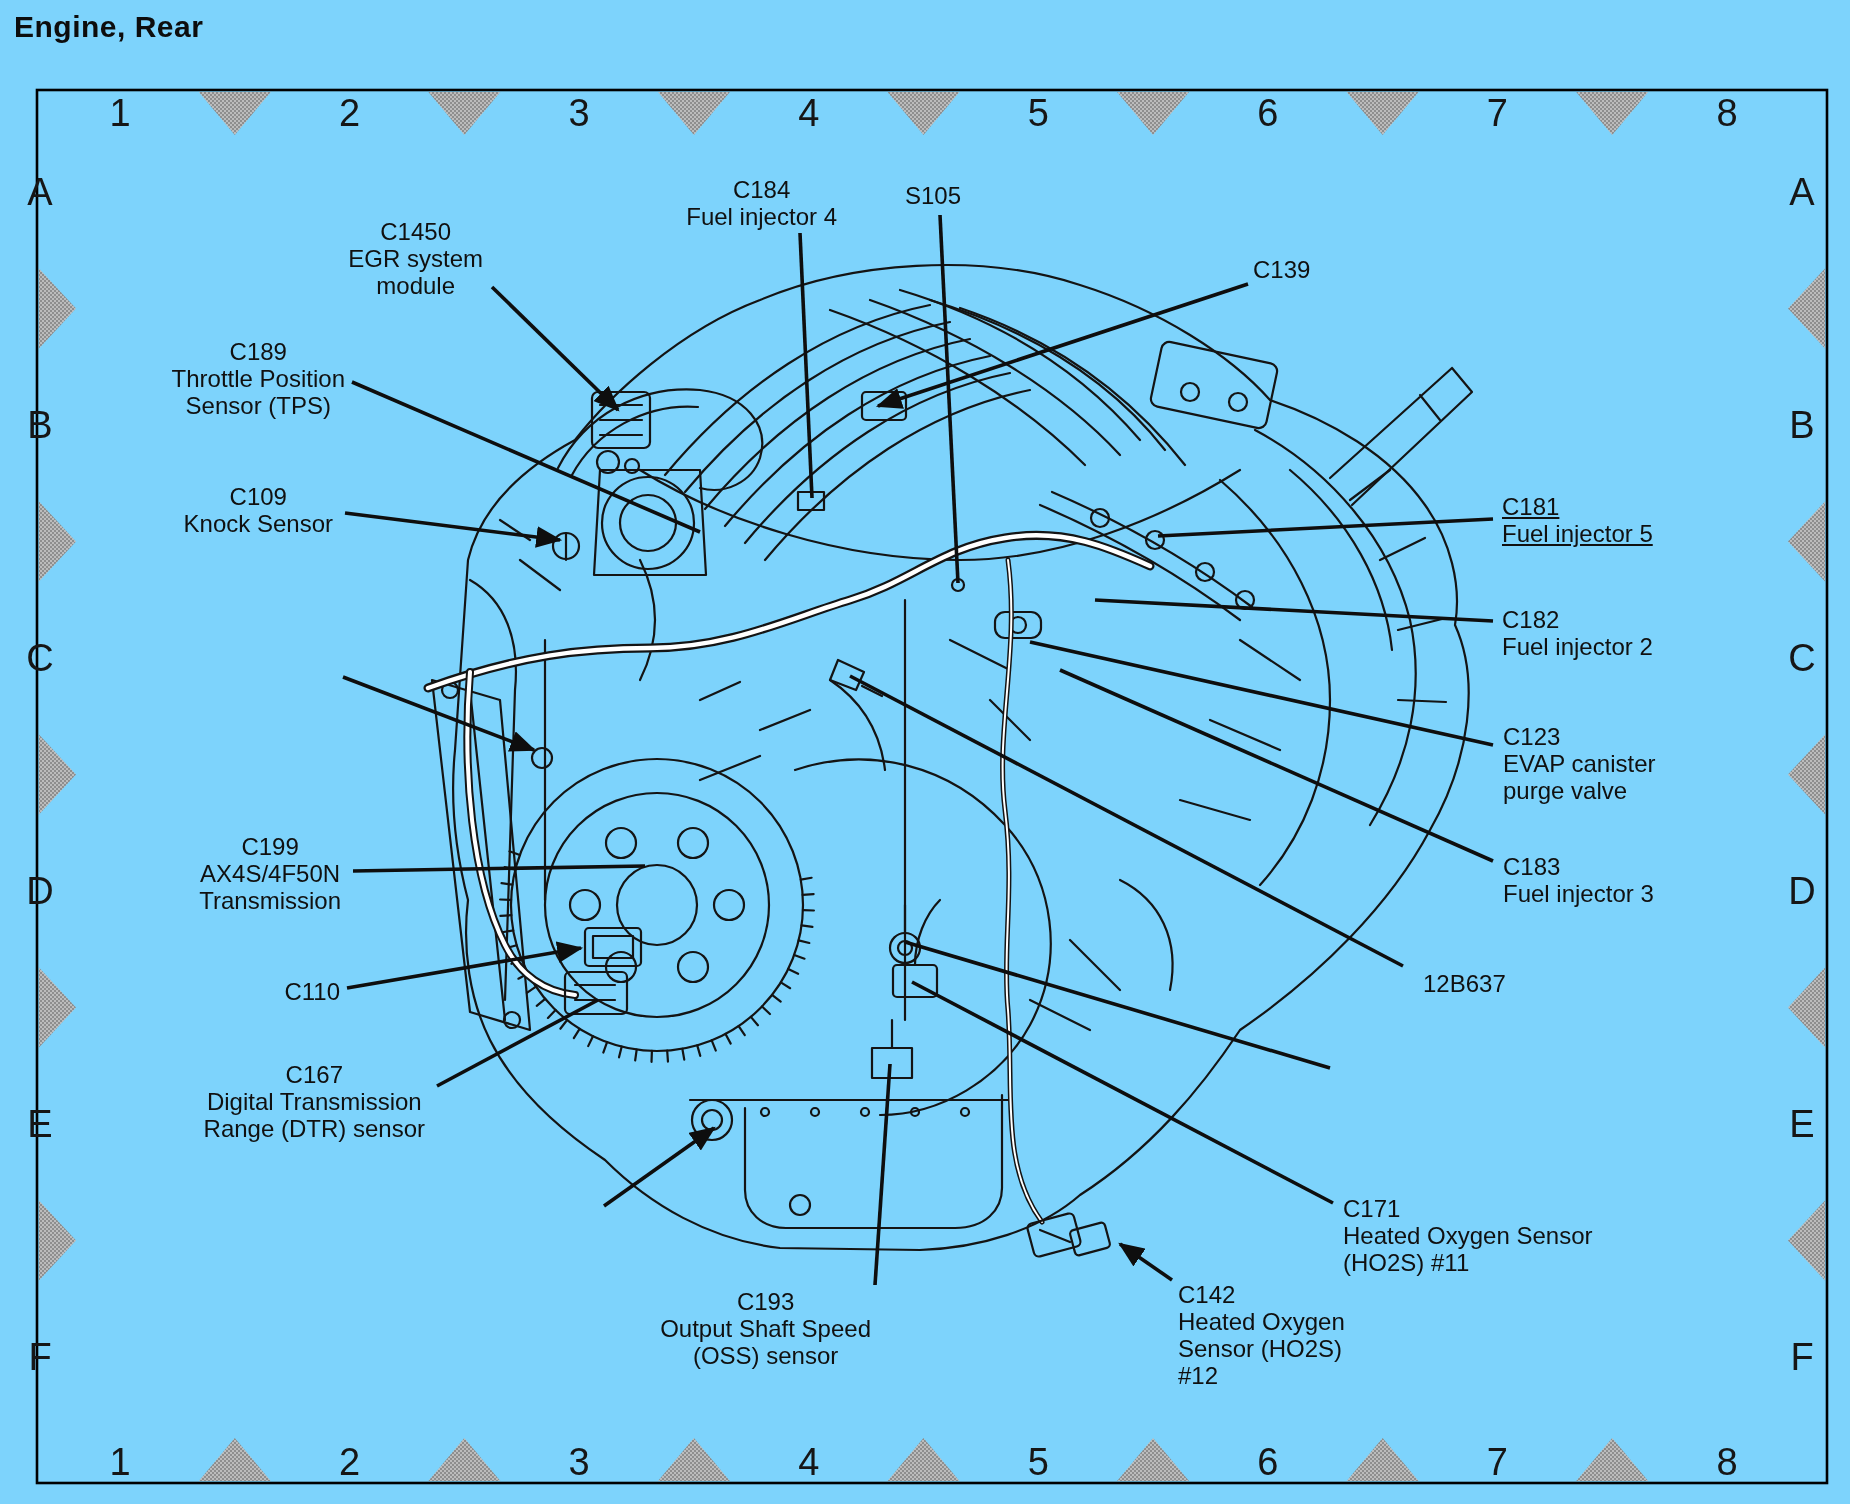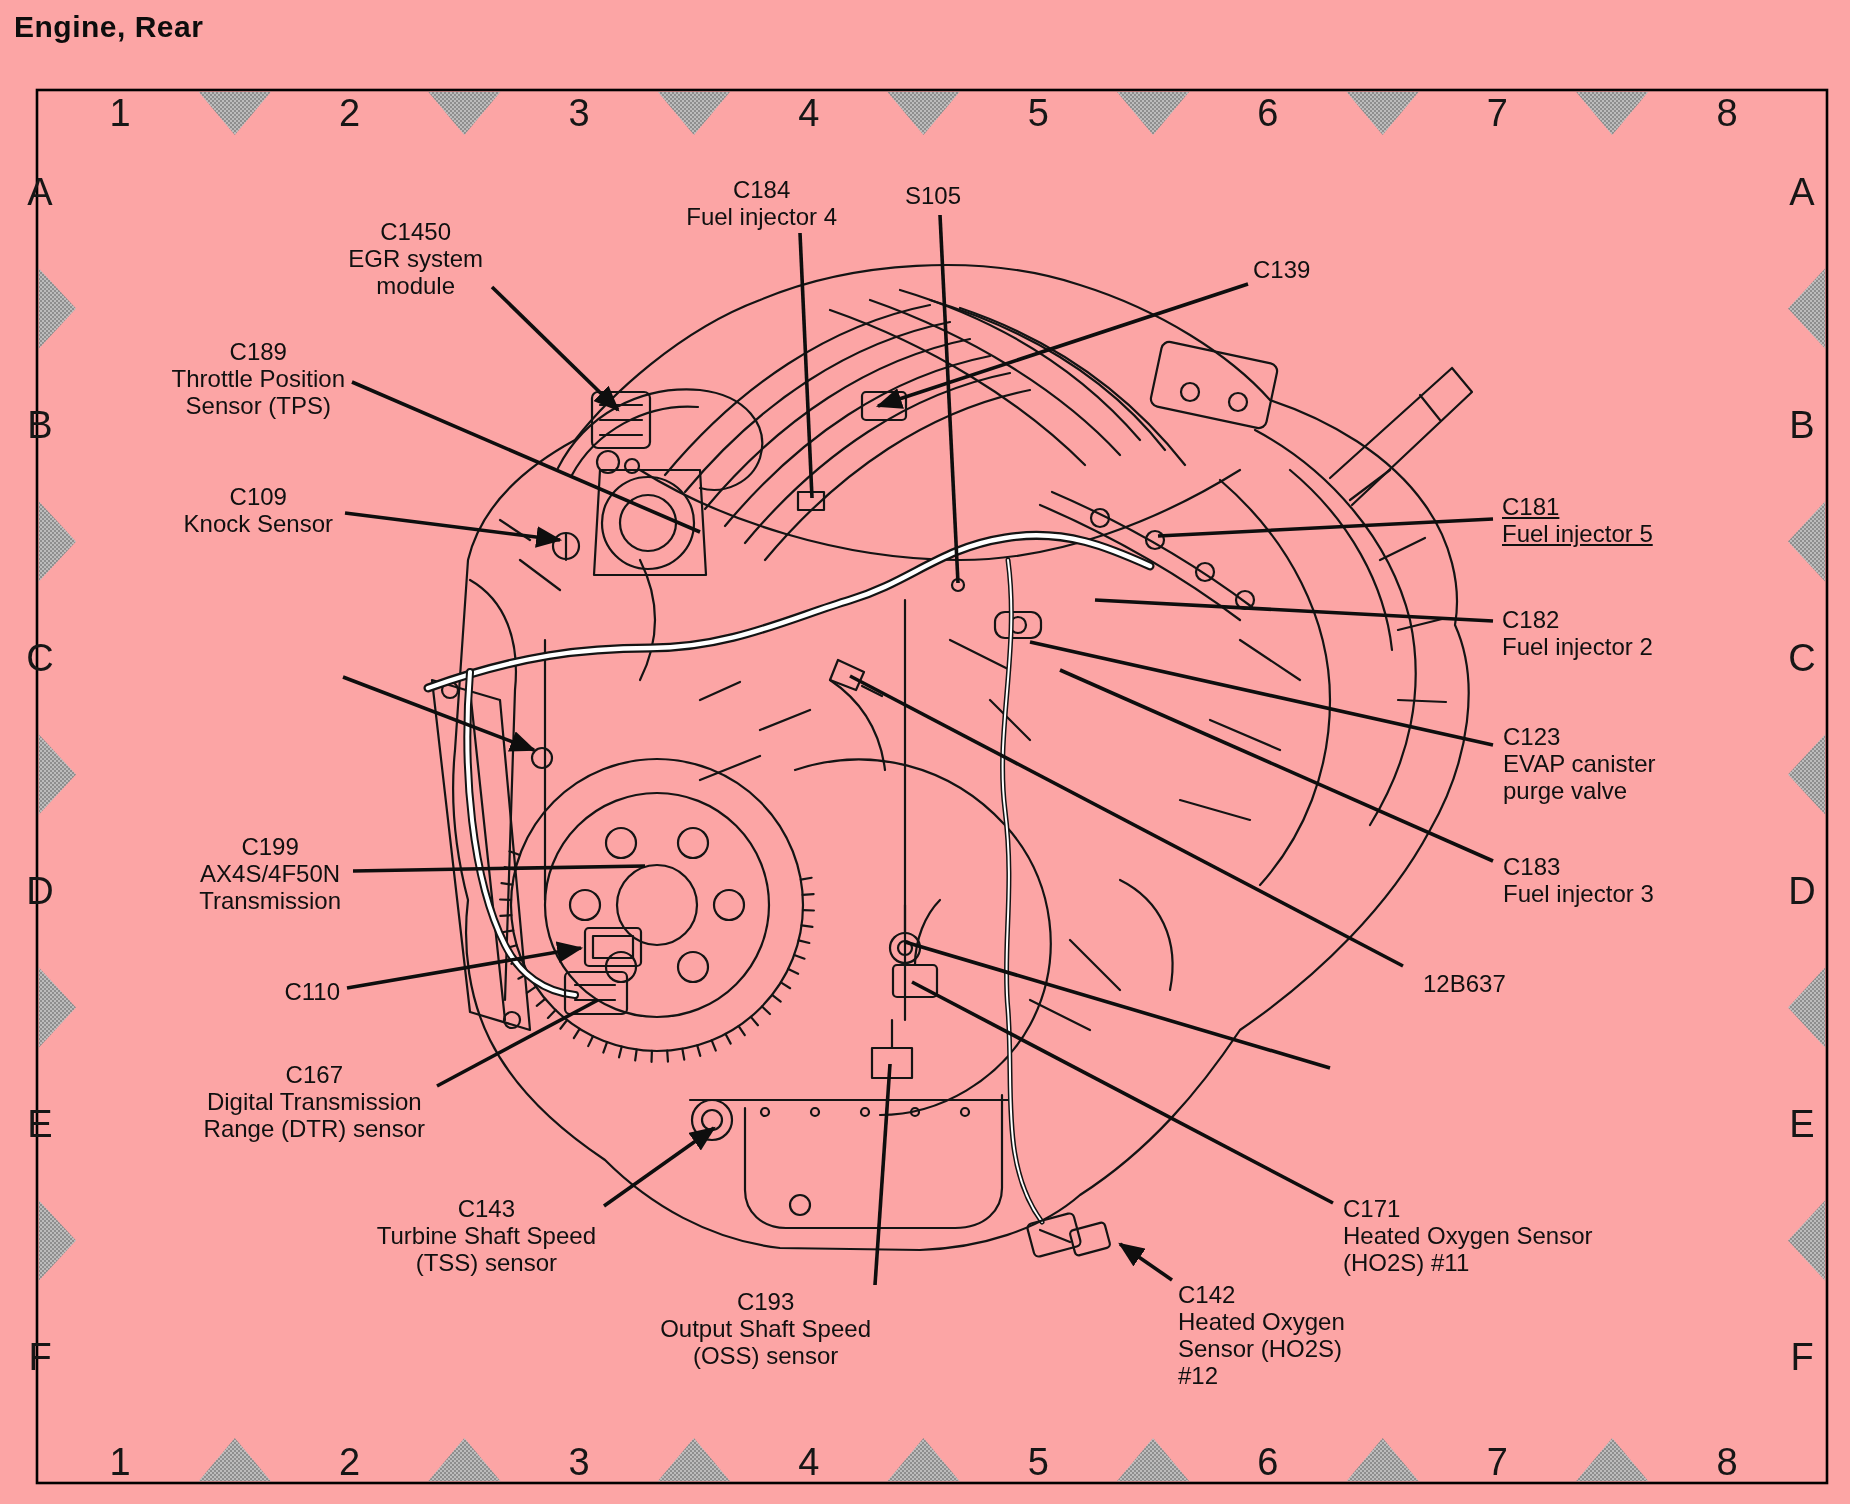--- a/index.html
+++ b/index.html
@@ -1,16 +1,16 @@
 <!DOCTYPE html>
 <html><head>
 <meta charset="utf-8">
 <style>
   html,body{margin:0;padding:0;background:#ffffff;}
-  #stage{position:relative;width:1850px;height:1504px;background:#fca5a5;overflow:hidden;
+  #stage{position:relative;width:1850px;height:1504px;background:#7dd3fc;overflow:hidden;
          font-family:"Liberation Sans", sans-serif;color:#111;}
   #page-title{position:absolute;left:14px;top:10px;font-size:30px;font-weight:bold;
               letter-spacing:0.5px;color:#0d0d0d;}
   svg{position:absolute;left:0;top:0;}
   .gridnum,.gridletter{position:absolute;transform:translate(-50%,-50%);
         font-size:38px;color:#161616;line-height:1;}
   .callout{position:absolute;font-size:24px;line-height:27px;color:#101010;white-space:nowrap;}
   .callout.r{text-align:center;}
   .callout.l{text-align:left;}
 </style>
@@ -312,25 +312,20 @@
       <div>Transmission</div>
     </div>
     <div class="callout r" style="top: 978px; right: 1510px;">
       <div>C110</div>
     </div>
     <div class="callout r" style="top: 1061px; right: 1425px;">
       <div>C167</div>
       <div>Digital Transmission</div>
       <div>Range (DTR) sensor</div>
     </div>
-    <div class="callout r" style="top: 1195px; right: 1254px;">
-      <div>C143</div>
-      <div>Turbine Shaft Speed</div>
-      <div>(TSS) sensor</div>
-    </div>
     <div class="callout r" style="top: 1288px; right: 979px;">
       <div>C193</div>
       <div>Output Shaft Speed</div>
       <div>(OSS) sensor</div>
     </div>
     <div class="callout l" style="top: 1281px; left: 1178px;">
       <div>C142</div>
       <div>Heated Oxygen</div>
       <div>Sensor (HO2S)</div>
       <div>#12</div>

